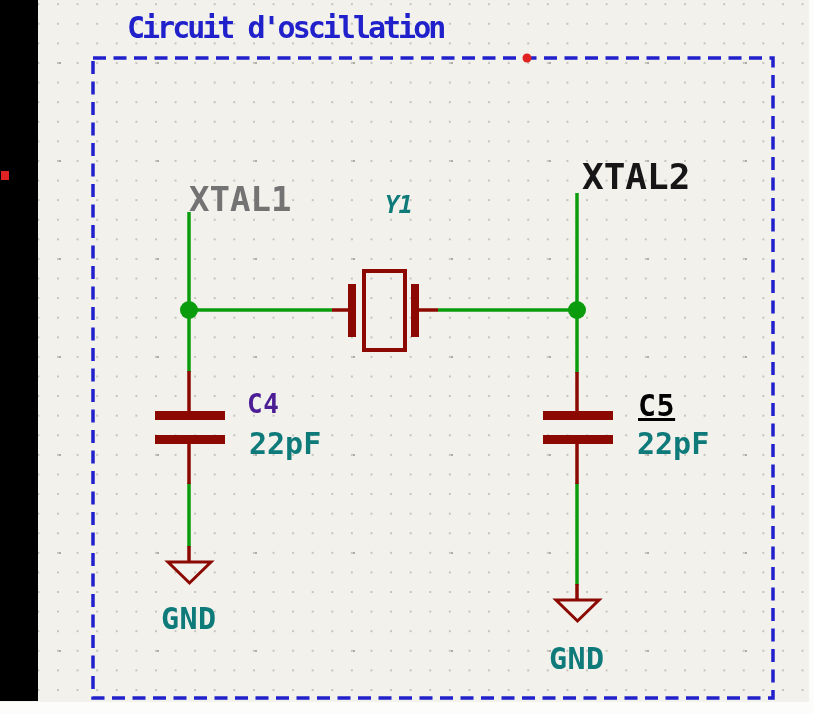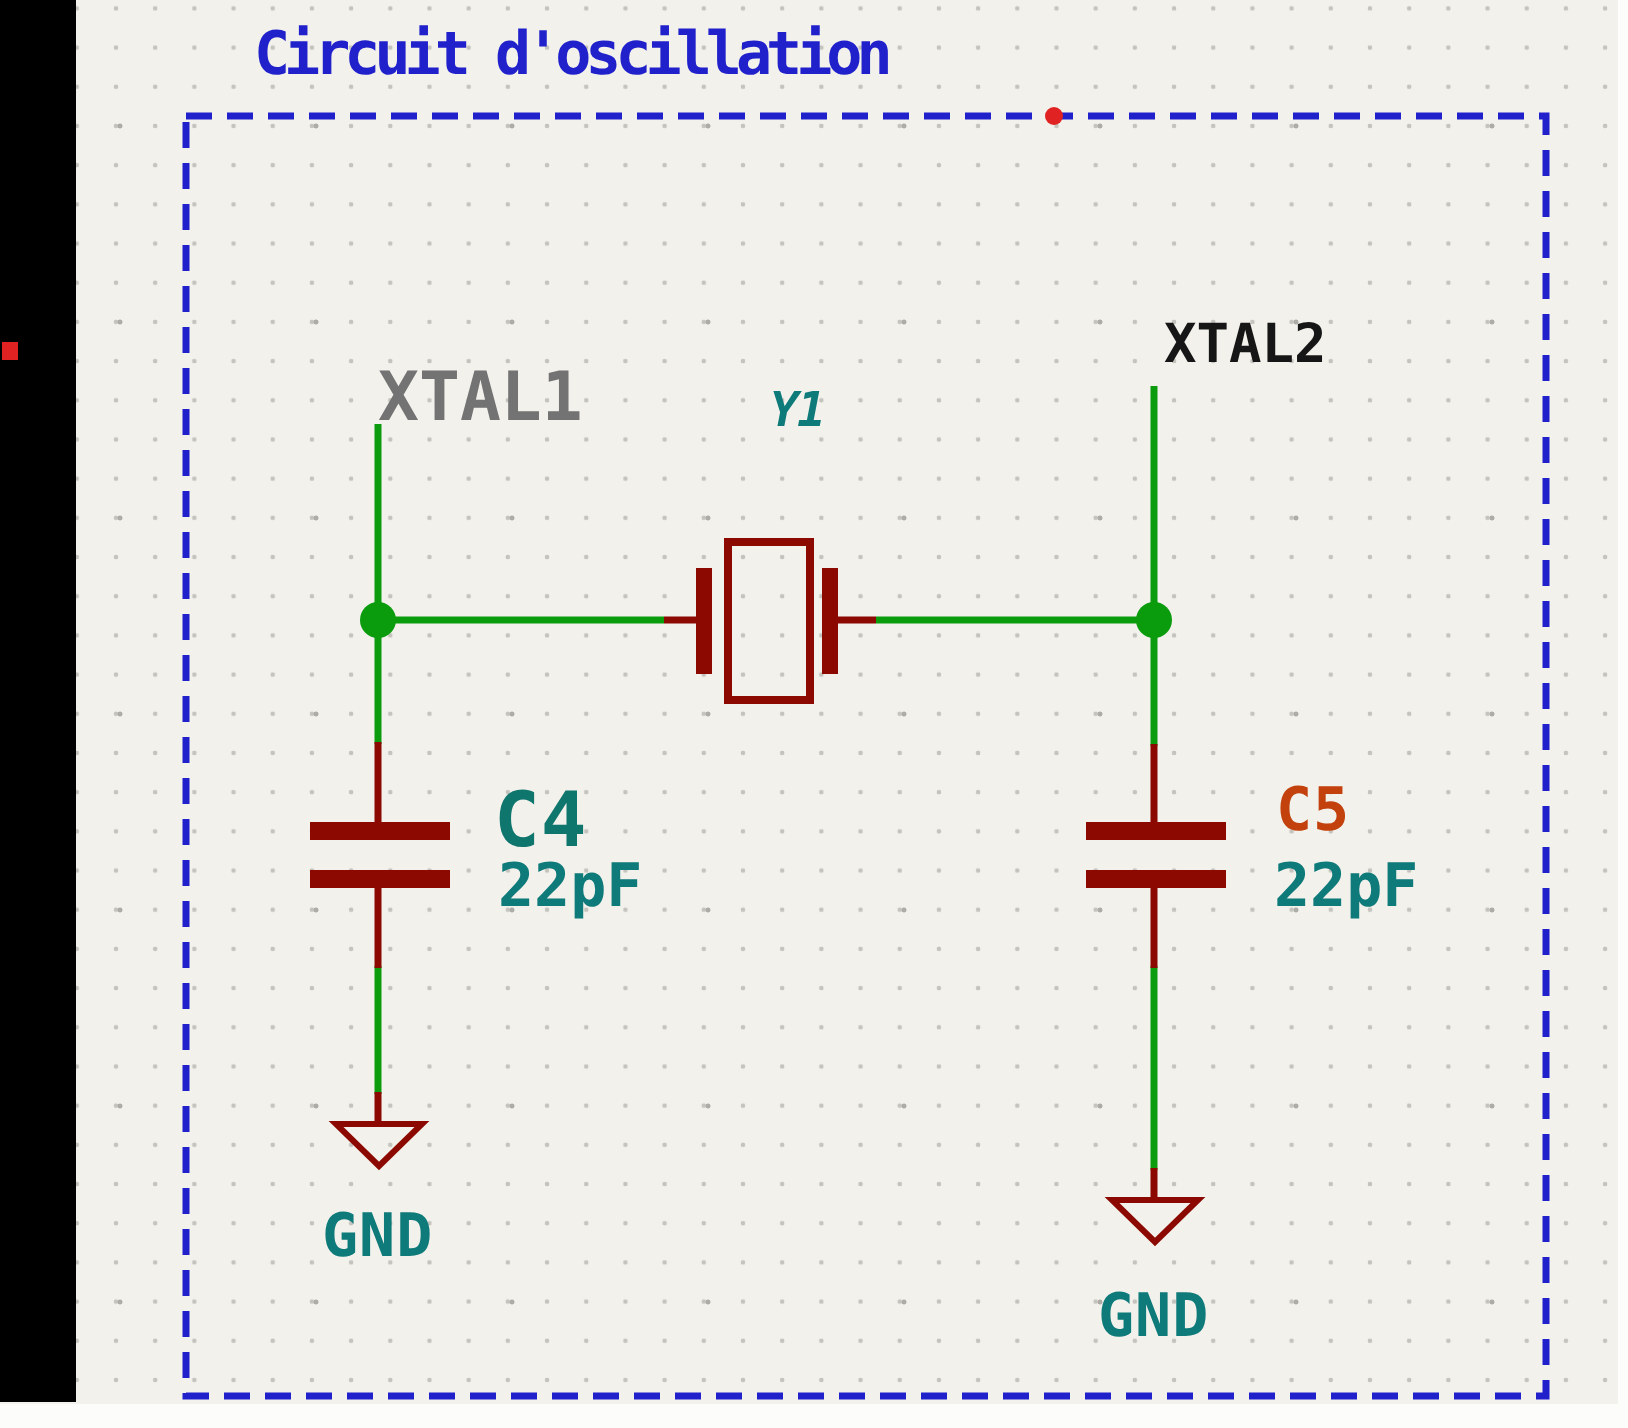--- a/index.html
+++ b/index.html
@@ -29,26 +29,26 @@
   }
   .svg-layer{position:absolute;left:0;top:0;}
   .lbl{
     position:absolute;
     line-height:1;
     font-weight:bold;
     white-space:pre;
   }
   .lbl-title{left:127px;top:13px;font-size:30px;letter-spacing:-3px;color:#2121CC;}
   .lbl-xtal1{left:189px;top:182px;font-size:34px;letter-spacing:0px;color:#737373;}
-  .lbl-xtal2{left:582px;top:159px;font-size:27px;letter-spacing:0px;color:#161616;}
+  .lbl-xtal2{left:582px;top:159px;font-size:36px;letter-spacing:0px;color:#161616;}
   .lbl-y1{left:385px;top:193px;font-size:24px;letter-spacing:-1px;color:#0E7A7A;font-style:italic;}
   .lbl-crystal{left:330px;top:219px;font-size:25px;letter-spacing:-0.5px;color:#0E7A7A;}
-  .lbl-c4{left:247px;top:391px;font-size:38px;letter-spacing:0.5px;color:#0f766e;}
+  .lbl-c4{left:247px;top:391px;font-size:26px;letter-spacing:0.5px;color:#4c1d95;}
   .lbl-c4v{left:249px;top:429px;font-size:30px;letter-spacing:0px;color:#0E7A7A;}
-  .lbl-c5{left:638px;top:391px;font-size:30px;letter-spacing:0.5px;color:#c2410c;}
+  .lbl-c5{left:638px;top:391px;font-size:30px;letter-spacing:0.5px;color:#000000;text-decoration:underline;}
   .lbl-c5v{left:637px;top:429px;font-size:30px;letter-spacing:0px;color:#0E7A7A;}
   .lbl-gndl{left:161px;top:604px;font-size:30px;letter-spacing:0.5px;color:#0E7A7A;}
   .lbl-gndr{left:549px;top:644px;font-size:30px;letter-spacing:0.5px;color:#0E7A7A;}
   .edge-right{
     position:absolute;right:0;top:0;width:5px;height:714px;background:#FCFCFB;
   }
   .edge-bottom{
     position:absolute;left:0;top:702px;width:814px;height:12px;background:#FCFCFB;
   }
 </style>

